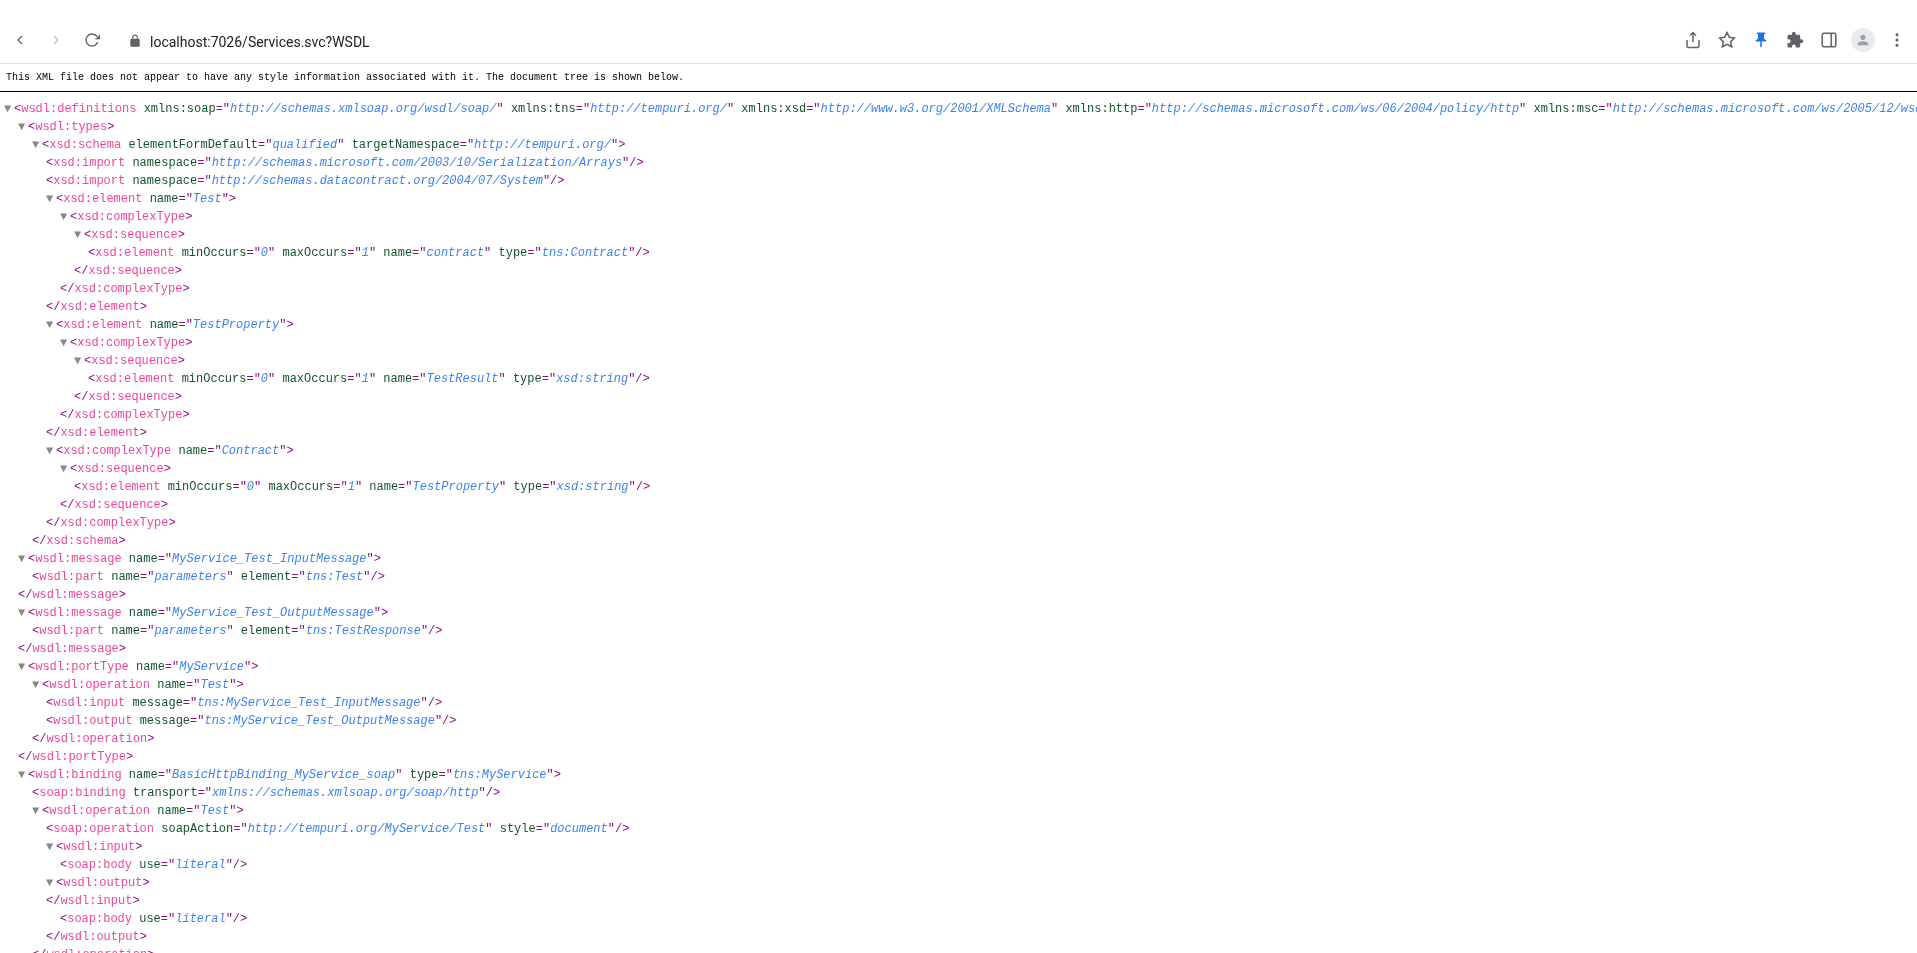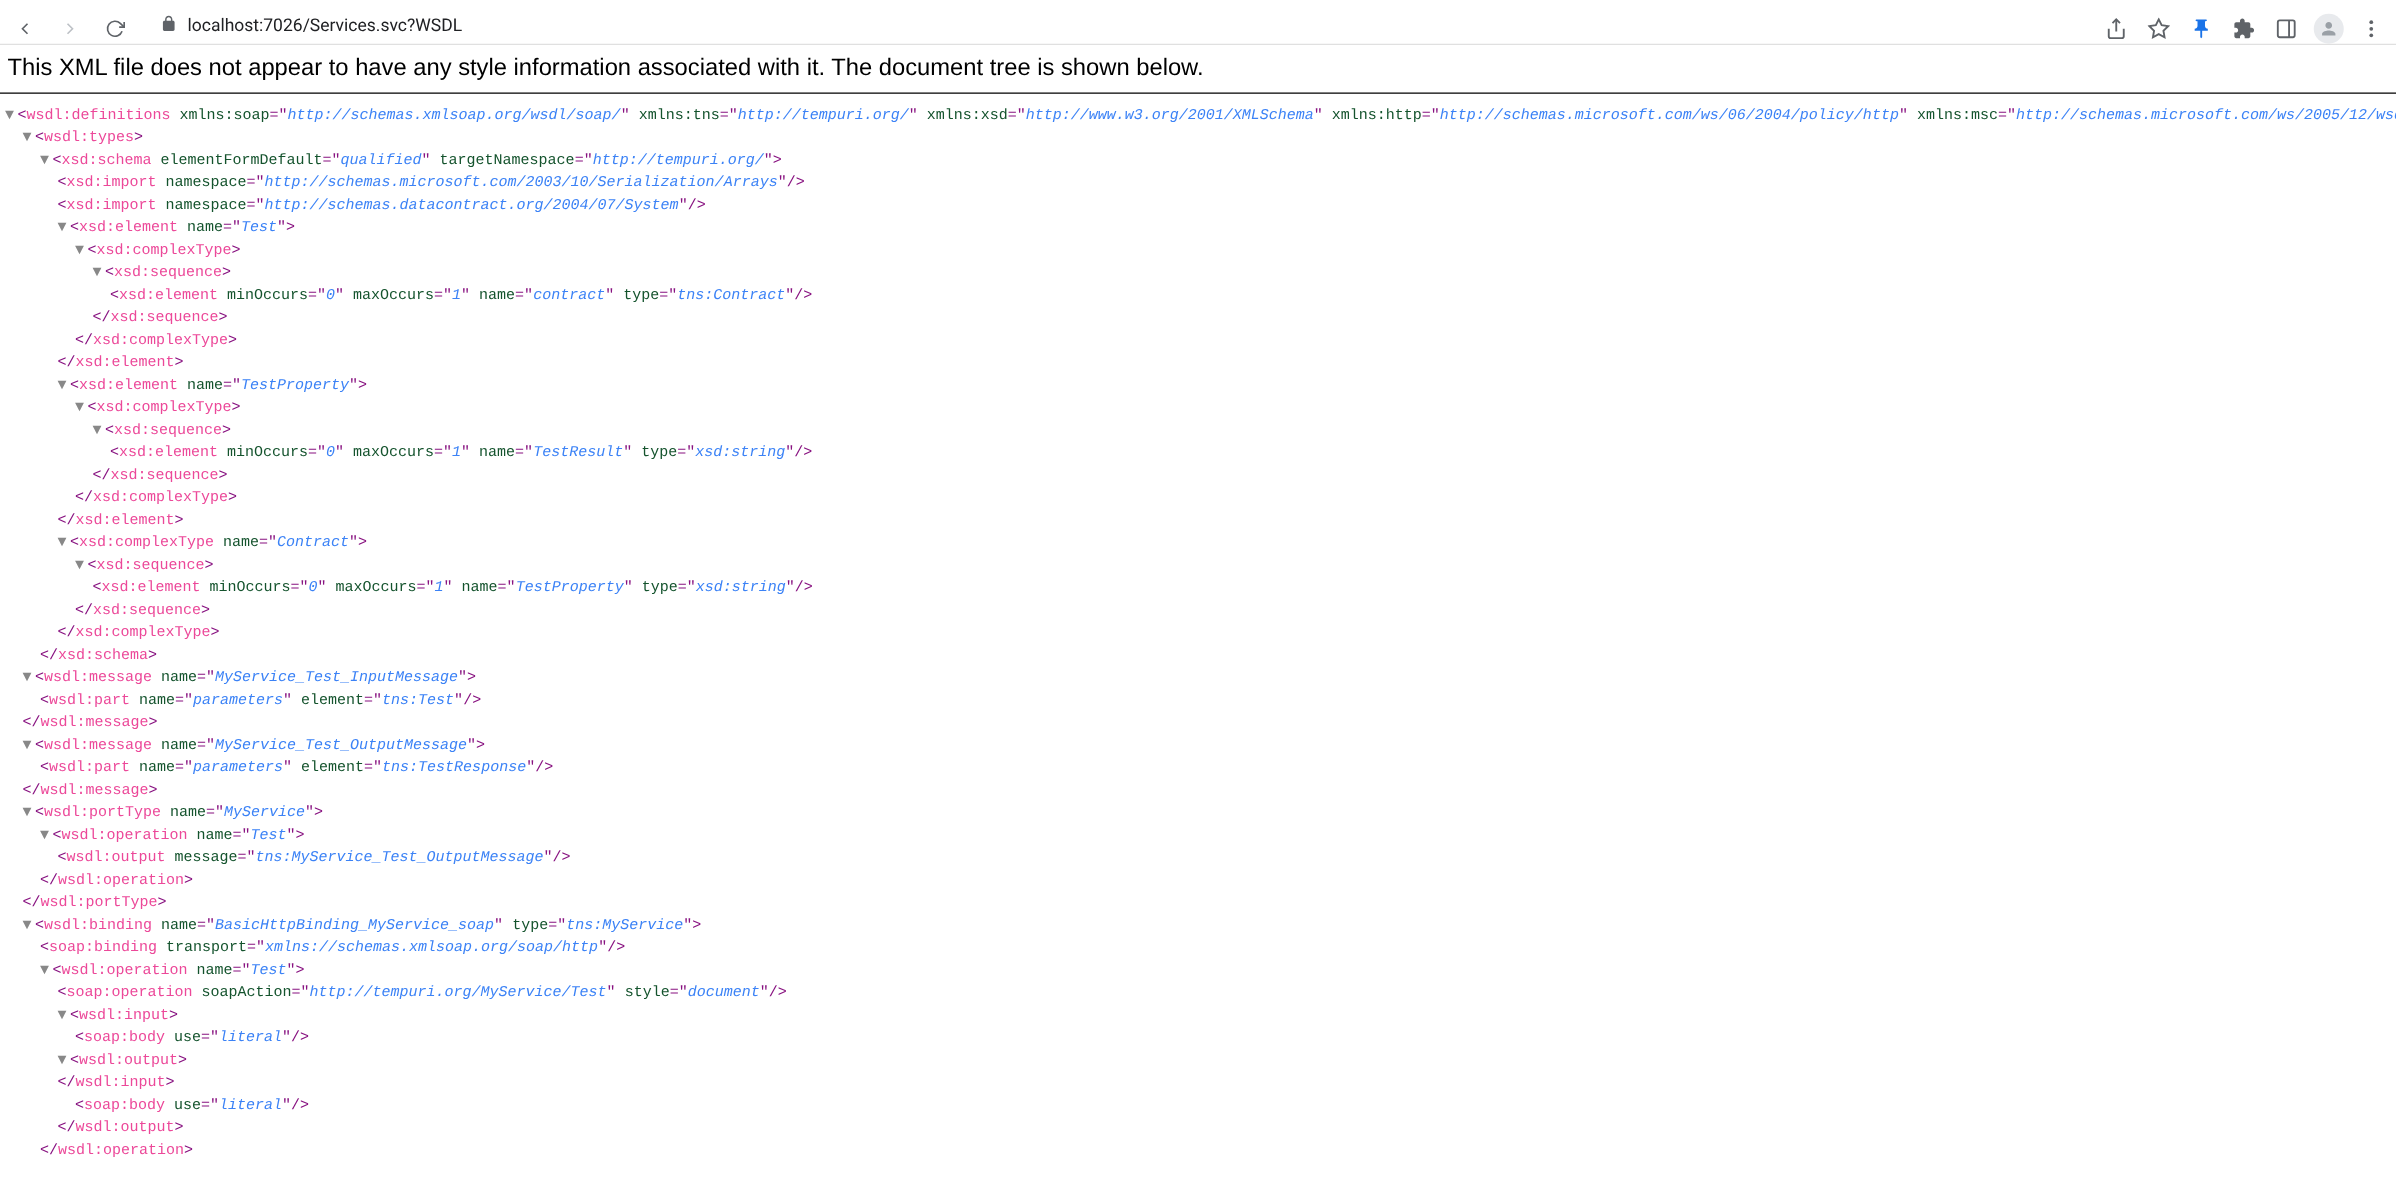--- a/index.html
+++ b/index.html
@@ -1,29 +1,29 @@
 <!DOCTYPE html>
 <html><head>
   <meta charset="utf-8">
   <style>
     * { margin: 0; padding: 0; box-sizing: border-box; }
     body { font-family: -apple-system, BlinkMacSystemFont, "Segoe UI", Roboto, sans-serif; font-size: 13px; background: #fff; }
     
-    .toolbar { height: 36px; display: flex; align-items: flex-end; padding: 0 8px; gap: 12px; border-bottom: 1px solid #e0e0e0; }
+    .toolbar { height: 36px; display: flex; align-items: flex-start; padding: 0 8px; gap: 12px; border-bottom: 1px solid #e0e0e0; margin-top: 28px; }
     .toolbar-btn { width: 24px; height: 24px; display: flex; align-items: center; justify-content: center; cursor: pointer; color: #5f6368; border-radius: 50%; }
     .toolbar-btn.disabled { color: #bdc1c6; cursor: default; }
     .address-wrap { flex: 1; display: flex; align-items: center; gap: 8px; padding: 0 12px; height: 28px; }
     .secure-icon { color: #5f6368; }
     .address { color: #202124; font-size: 14px; }
     .toolbar-right { display: flex; align-items: center; gap: 10px; margin-left: auto; }
     .toolbar-icon { width: 24px; height: 24px; display: flex; align-items: center; justify-content: center; cursor: pointer; color: #5f6368; }
     .toolbar-icon.pinned { color: #1a73e8; }
     .avatar { width: 24px; height: 24px; border-radius: 50%; background: #e8eaed; display: flex; align-items: center; justify-content: center; }
     
-    .notice { font-family: Liberation Sans, sans-serif; font-size: 19px; padding: 8px 6px; border-bottom: 1px solid #000; }
+    .notice { font-family: Liberation Mono, monospace; font-size: 10px; padding: 8px 6px; border-bottom: 1px solid #000; }
     
     .xml-tree { font-family: Consolas, Monaco, "Courier New", monospace; font-size: 12px; line-height: 1.5; padding: 8px 2px 20px 2px; white-space: nowrap; }
     .line { display: block; }
     .triangle { color: #888; display: inline-block; width: 10px; user-select: none; cursor: pointer; }
     .tag { color: #ec4899; }
     .attr-name { color: #14532d; }
     .attr-val { color: #3b82f6; font-style: italic; }
     .punct { color: #881280; }
     
     .i0 { padding-left: 2px; }
@@ -133,20 +133,21 @@
     <span class="line i3"><span class="punct">&lt;/</span><span class="tag">xsd:complexType</span><span class="punct">&gt;</span></span>
     <span class="line i2"><span class="punct">&lt;/</span><span class="tag">xsd:schema</span><span class="punct">&gt;</span></span>
     <span class="line i1"><span class="triangle">▼</span><span class="punct">&lt;</span><span class="tag">wsdl:message</span> <span class="attr-name">name</span><span class="punct">="</span><span class="attr-val">MyService_Test_InputMessage</span><span class="punct">"</span><span class="punct">&gt;</span></span>
     <span class="line i2"><span class="punct">&lt;</span><span class="tag">wsdl:part</span> <span class="attr-name">name</span><span class="punct">="</span><span class="attr-val">parameters</span><span class="punct">"</span> <span class="attr-name">element</span><span class="punct">="</span><span class="attr-val">tns:Test</span><span class="punct">"</span><span class="punct">/&gt;</span></span>
     <span class="line i1"><span class="punct">&lt;/</span><span class="tag">wsdl:message</span><span class="punct">&gt;</span></span>
     <span class="line i1"><span class="triangle">▼</span><span class="punct">&lt;</span><span class="tag">wsdl:message</span> <span class="attr-name">name</span><span class="punct">="</span><span class="attr-val">MyService_Test_OutputMessage</span><span class="punct">"</span><span class="punct">&gt;</span></span>
     <span class="line i2"><span class="punct">&lt;</span><span class="tag">wsdl:part</span> <span class="attr-name">name</span><span class="punct">="</span><span class="attr-val">parameters</span><span class="punct">"</span> <span class="attr-name">element</span><span class="punct">="</span><span class="attr-val">tns:TestResponse</span><span class="punct">"</span><span class="punct">/&gt;</span></span>
     <span class="line i1"><span class="punct">&lt;/</span><span class="tag">wsdl:message</span><span class="punct">&gt;</span></span>
     <span class="line i1"><span class="triangle">▼</span><span class="punct">&lt;</span><span class="tag">wsdl:portType</span> <span class="attr-name">name</span><span class="punct">="</span><span class="attr-val">MyService</span><span class="punct">"</span><span class="punct">&gt;</span></span>
     <span class="line i2"><span class="triangle">▼</span><span class="punct">&lt;</span><span class="tag">wsdl:operation</span> <span class="attr-name">name</span><span class="punct">="</span><span class="attr-val">Test</span><span class="punct">"</span><span class="punct">&gt;</span></span>
+    <span class="line i3"><span class="punct">&lt;</span><span class="tag">wsdl:input</span> <span class="attr-name">message</span><span class="punct">="</span><span class="attr-val">tns:MyService_Test_InputMessage</span><span class="punct">"</span><span class="punct">/&gt;</span></span>
     <span class="line i3"><span class="punct">&lt;</span><span class="tag">wsdl:output</span> <span class="attr-name">message</span><span class="punct">="</span><span class="attr-val">tns:MyService_Test_OutputMessage</span><span class="punct">"</span><span class="punct">/&gt;</span></span>
     <span class="line i2"><span class="punct">&lt;/</span><span class="tag">wsdl:operation</span><span class="punct">&gt;</span></span>
     <span class="line i1"><span class="punct">&lt;/</span><span class="tag">wsdl:portType</span><span class="punct">&gt;</span></span>
     <span class="line i1"><span class="triangle">▼</span><span class="punct">&lt;</span><span class="tag">wsdl:binding</span> <span class="attr-name">name</span><span class="punct">="</span><span class="attr-val">BasicHttpBinding_MyService_soap</span><span class="punct">"</span> <span class="attr-name">type</span><span class="punct">="</span><span class="attr-val">tns:MyService</span><span class="punct">"</span><span class="punct">&gt;</span></span>
     <span class="line i2"><span class="punct">&lt;</span><span class="tag">soap:binding</span> <span class="attr-name">transport</span><span class="punct">="</span><span class="attr-val">xmlns://schemas.xmlsoap.org/soap/http</span><span class="punct">"</span><span class="punct">/&gt;</span></span>
     <span class="line i2"><span class="triangle">▼</span><span class="punct">&lt;</span><span class="tag">wsdl:operation</span> <span class="attr-name">name</span><span class="punct">="</span><span class="attr-val">Test</span><span class="punct">"</span><span class="punct">&gt;</span></span>
     <span class="line i3"><span class="punct">&lt;</span><span class="tag">soap:operation</span> <span class="attr-name">soapAction</span><span class="punct">="</span><span class="attr-val">http://tempuri.org/MyService/Test</span><span class="punct">"</span> <span class="attr-name">style</span><span class="punct">="</span><span class="attr-val">document</span><span class="punct">"</span><span class="punct">/&gt;</span></span>
     <span class="line i3"><span class="triangle">▼</span><span class="punct">&lt;</span><span class="tag">wsdl:input</span><span class="punct">&gt;</span></span>
     <span class="line i4"><span class="punct">&lt;</span><span class="tag">soap:body</span> <span class="attr-name">use</span><span class="punct">="</span><span class="attr-val">literal</span><span class="punct">"</span><span class="punct">/&gt;</span></span>
     <span class="line i3"><span class="triangle">▼</span><span class="punct">&lt;</span><span class="tag">wsdl:output</span><span class="punct">&gt;</span></span>

